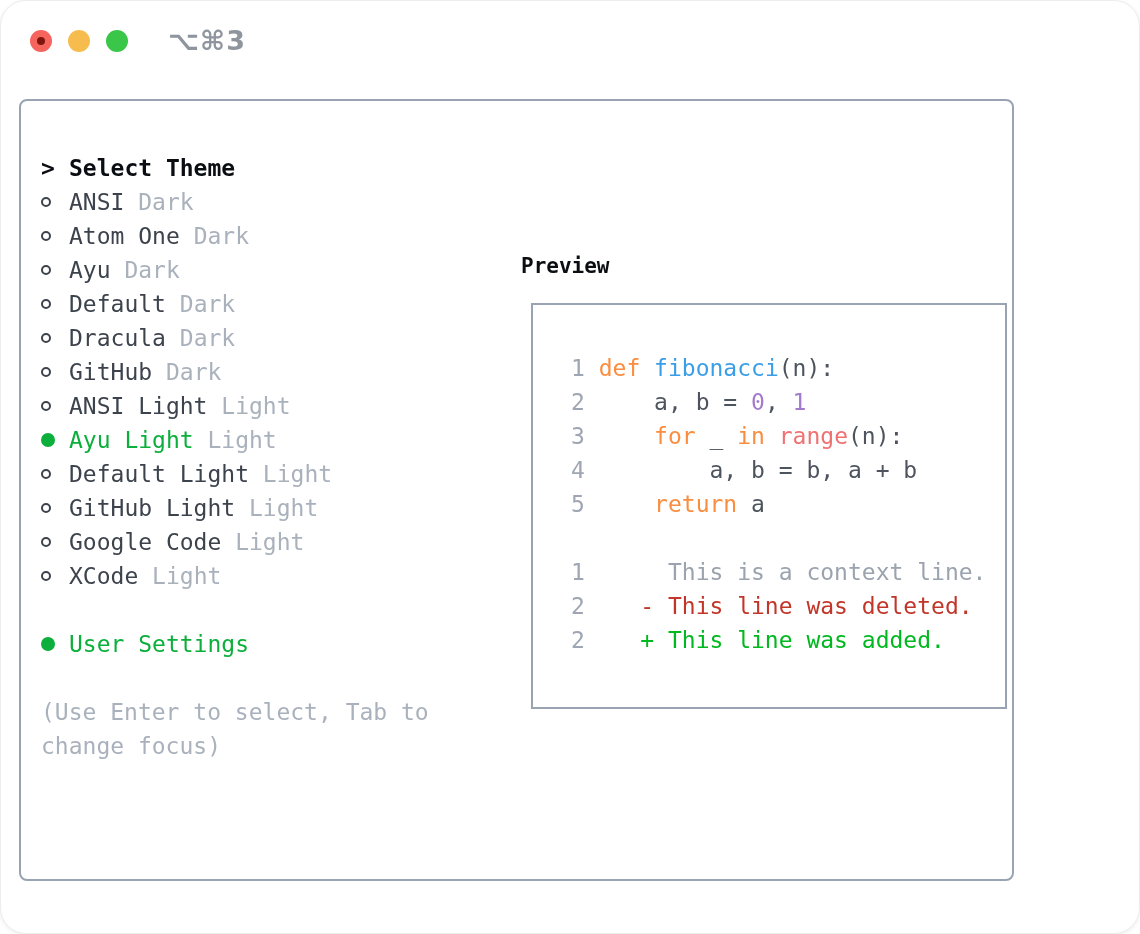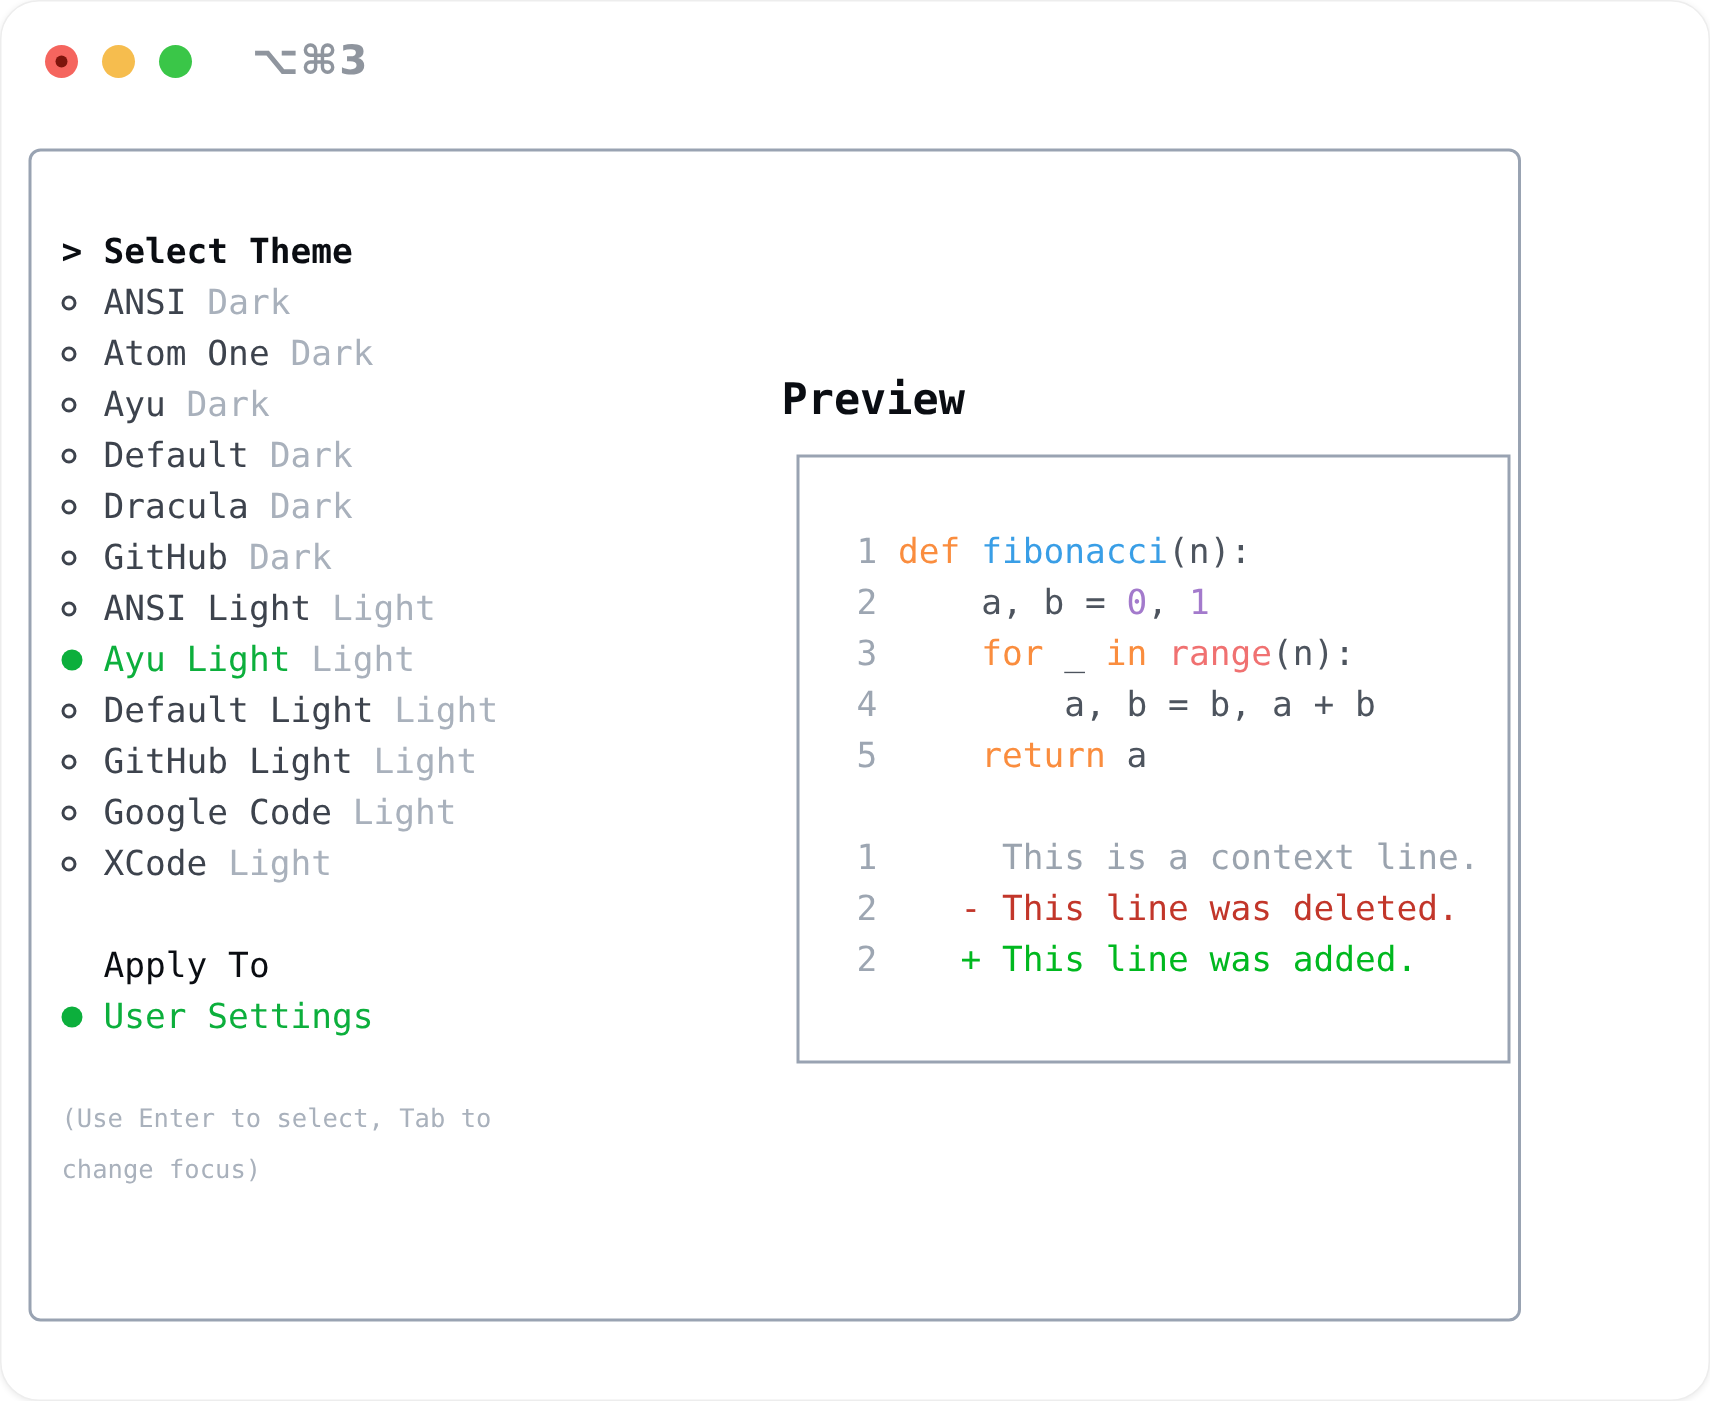--- a/index.html
+++ b/index.html
@@ -55,26 +55,26 @@
   .radio-circle {
     width: 10px; height: 10px; border-radius: 50%;
     border: 2px solid var(--text-primary); background: transparent;
   }
   .radio-circle.on { width: 14px; height: 14px; border: none; background: var(--selected-green); }
   .heading-text { color: var(--heading); font-weight: bold; }
   .plain-heading { color: var(--heading); }
   .item-name { color: var(--text-primary); }
   .item-name.selected { color: var(--selected-green); }
   .item-variant { color: var(--text-muted); }
-  .help-line { color: var(--text-muted); height: 34px; font-size: 17px; line-height: 34px; white-space: pre; }
+  .help-line { color: var(--text-muted); height: 34px; font-size: 23px; line-height: 34px; white-space: pre; }
 
   
   .preview-title {
     position: absolute; left: 500px; top: 148px;
-    height: 34px; line-height: 34px; font-size: 29px;
+    height: 34px; line-height: 34px; font-size: 21px;
     font-weight: bold; color: var(--heading); white-space: pre;
   }
   .preview-box {
     position: absolute; left: 510px; top: 202px;
     width: 476px; height: 406px;
     border: 2px solid var(--border);
     background: #ffffff;
     padding: 12px 0 0 16px;
     overflow: hidden;
   }
@@ -144,24 +144,20 @@
           <div class="row">
     <span class="marker-cell"><span class="radio-circle"></span></span>
     <span class="item-name">Google Code</span>
   <span class="item-variant"> Light</span></div>
           <div class="row">
     <span class="marker-cell"><span class="radio-circle"></span></span>
     <span class="item-name">XCode</span>
   <span class="item-variant"> Light</span></div>
         </div>
       <div class="row"></div>
-      <div class="row">
-        <span class="marker-cell"></span>
-        <span class="plain-heading">Apply To</span>
-      </div>
       <div id="apply-rows">
           <div class="row">
     <span class="marker-cell"><span class="radio-circle on"></span></span>
     <span class="item-name selected">User Settings</span>
   </div>
         </div>
       <div class="row"></div>
       <div id="help-rows">
           <div class="help-line">(Use Enter to select, Tab to</div>
           <div class="help-line">change focus)</div>

